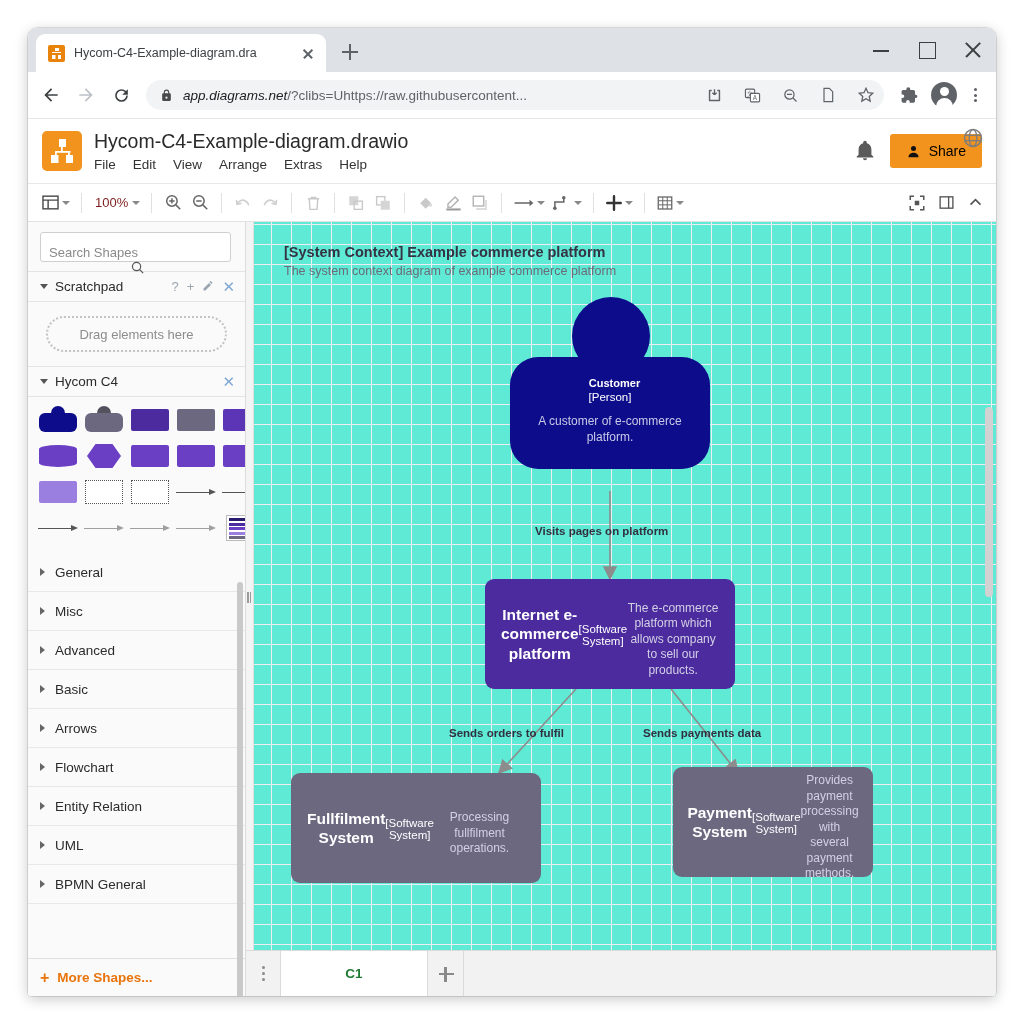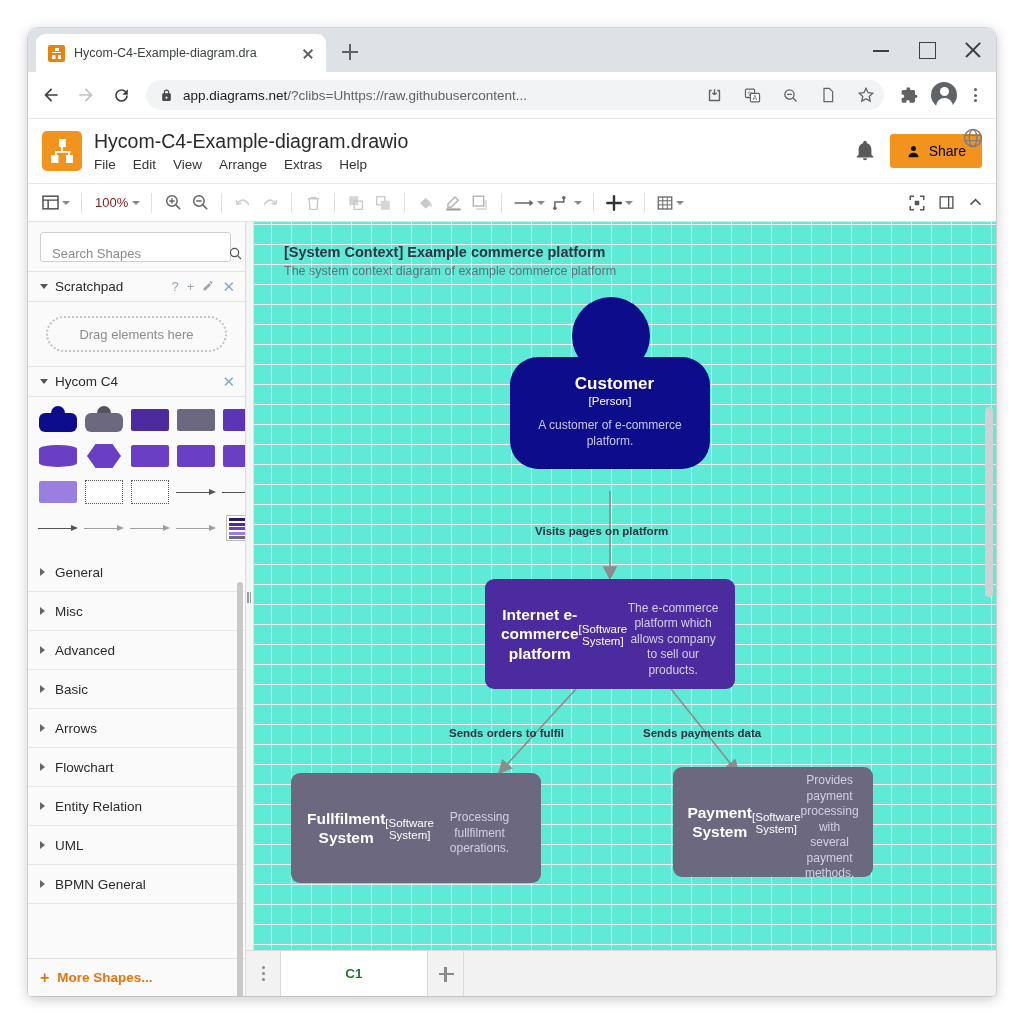--- a/index.html
+++ b/index.html
@@ -113,21 +113,21 @@
   .nav-glyph { position: absolute; inset: 0; display: flex; align-items: center; justify-content: center; }
   #omnibox {
     flex: 1; height: 30px; margin: 0 7px;
     background: #f1f3f4; border-radius: 16px;
     display: flex; align-items: center; padding: 0 4px 0 14px; gap: 10px;
   }
   #omnibox-url {
     flex: 1; font-size: 13.5px; color: #5f6368;
     white-space: nowrap; overflow: hidden;
   }
-  #omnibox-url b { color: #202124; font-weight: 400; }
+  #omnibox-url b { color: #202124; font-weight: 400; font-style: italic; }
   .omni-icon { width: 28px; height: 28px; position: relative; flex: none;
                display: flex; align-items: center; justify-content: center; }
   #profile-avatar {
     width: 26px; height: 26px; border-radius: 50%;
     background: #5f6368; flex: none; margin: 0 4px;
     position: relative;
   }
   #profile-avatar::before {
     content: ""; position: absolute; left: 8.5px; top: 5px;
     width: 9px; height: 9px; border-radius: 50%; background: #fff;
@@ -207,20 +207,21 @@
   #sidebar {
     width: 218px; flex: none; background: #fafafa;
     border-right: 1px solid #dcdcdc;
     position: relative; overflow: hidden;
   }
   #search-row { padding: 10px 14px 9px 12px; }
   #search-shapes-box {
     height: 30px; border: 1px solid #cfcfcf; border-radius: 3px;
     background: #fff; display: flex; align-items: center;
     padding: 12px 8px 0 11px;
+    flex-direction: column;
   }
   #search-shapes-input {
     flex: 1; border: none; outline: none; background: transparent;
     font-size: 13px; color: #444; font-family: inherit;
   }
   #search-shapes-input::placeholder { color: #8a8a8a; }
 
   .palette-header {
     height: 31px; display: flex; align-items: center; gap: 7px;
     padding: 0 10px 0 12px;
@@ -336,21 +337,21 @@
     justify-content: center; padding: 6px 14px 10px;
   }
   .c4-box {
     position: absolute; border-radius: 9px;
     display: flex; flex-direction: row; align-items: center;
     justify-content: center; padding: 10px 16px;
   }
   .c4-name { color: #ffffff; font-weight: bold; font-size: 15.5px; text-align: center; line-height: 1.25; }
   .c4-type { color: #ffffff; font-size: 11.5px; text-align: center; margin-top: 1px; }
   .c4-desc { color: #d3d0e6; font-size: 12px; text-align: center; margin-top: 11px; line-height: 1.3; }
-  .c4-person .c4-name { font-size: 17px; margin-left: 9px; }
+  .c4-person .c4-name { font-size: 11px; margin-left: 9px; }
   .c4-person .c4-desc { color: #c9c9e8; }
 
   .edge-label {
     position: absolute; font-size: 11.5px; font-weight: bold;
     color: #303040; white-space: nowrap;
   }
   #edge-svg { position: absolute; inset: 0; pointer-events: none; }
 
   #canvas-vscroll {
     position: absolute; right: 3px; top: 185px; width: 8px; height: 190px;

